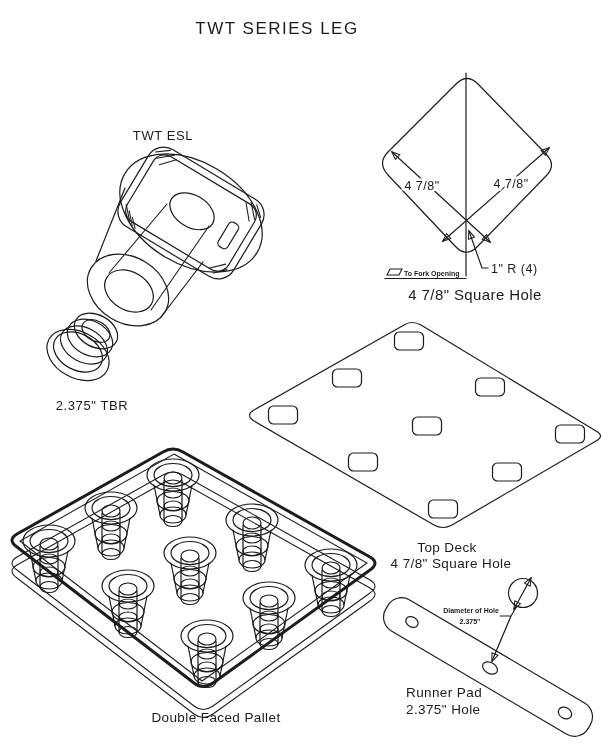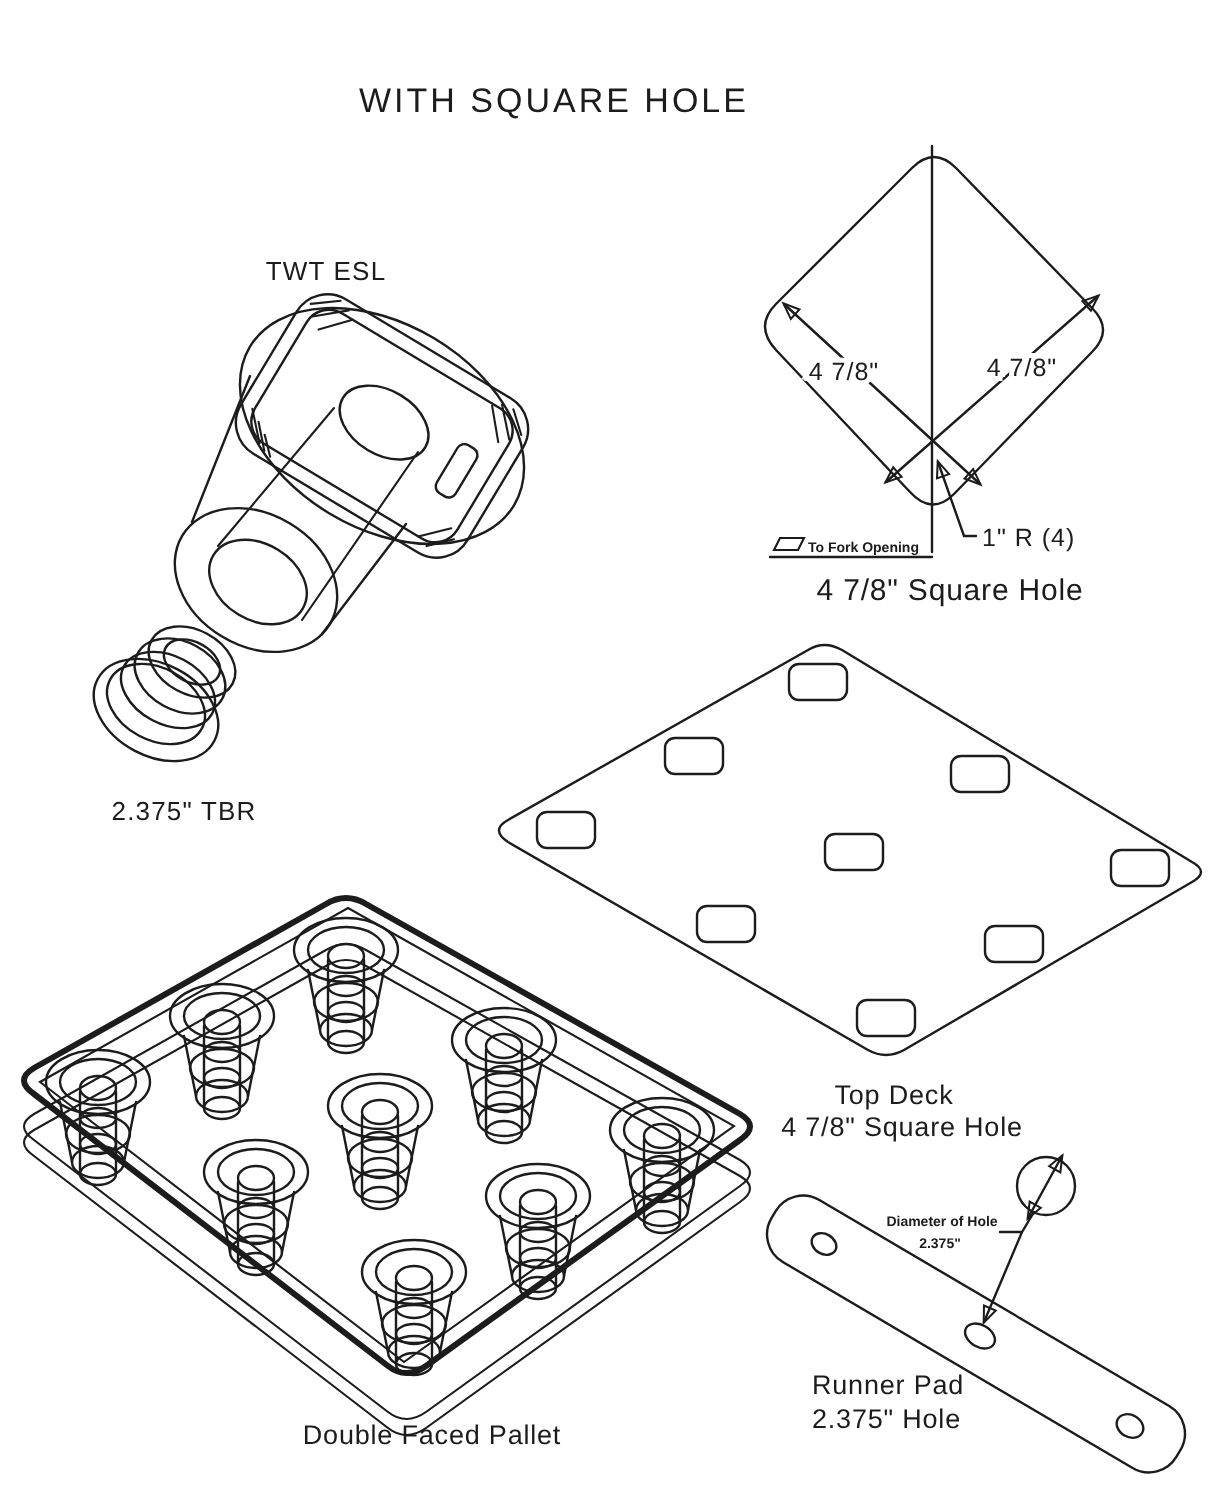--- a/index.html
+++ b/index.html
@@ -23,21 +23,21 @@
   .dim { font-size:12.5px; letter-spacing:0.5px; }
   .halo { paint-order:stroke; stroke:var(--paper); stroke-width:5px; }
   .tiny { font-size:7px; font-weight:bold; letter-spacing:0; }
   .mid { text-anchor:middle; }
 </style>
 </head>
 <body>
 
 <div id="page">
 
-  <div id="title"><br><span>WITH SQUARE HOLE</span></div>
+  <div id="title"><span>TWT SERIES LEG</span><br></div>
 
   <svg width="609" height="745" viewBox="0 0 609 745">
     <defs>
       <marker id="arw" viewBox="0 0 10 10" refX="9" refY="5" markerWidth="9" markerHeight="7" orient="auto-start-reverse">
         <path d="M0 1.2 L9.5 5 L0 8.8 Z" fill="#1c1c1c" stroke="none"></path>
       </marker>
       <g id="cone" class="t1">
         <ellipse cx="0" cy="0" rx="26" ry="16"></ellipse>
         <ellipse cx="0" cy="0" rx="19" ry="11.5"></ellipse>
         <ellipse cx="0" cy="3" rx="9" ry="6"></ellipse>

